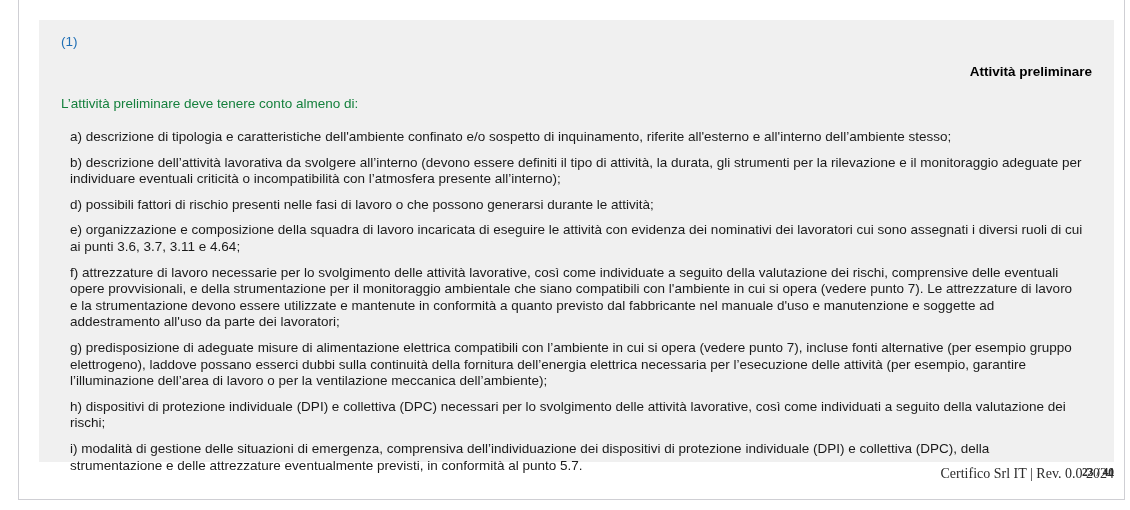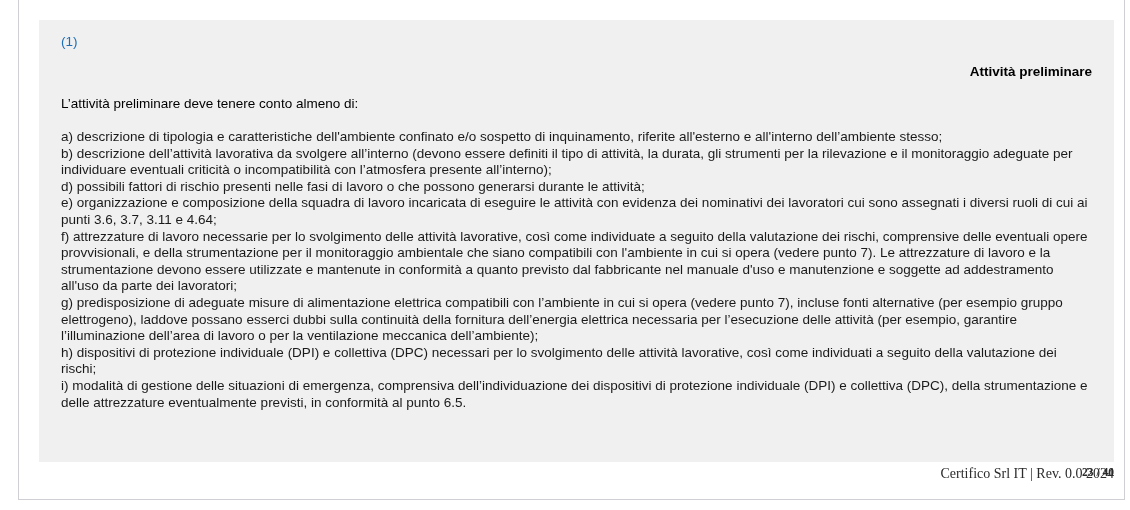--- a/index.html
+++ b/index.html
@@ -63,32 +63,32 @@
     font-size: 13.5px;
     font-weight: bold;
     color: #000000;
     margin: 0 0 16px 0;
     line-height: 16px;
     text-align: right;
   }
 
   .note-lead {
     font-size: 13.5px;
-    color: #000000;
+    color: #15803d;
     margin: 0 0 17px 0;
     line-height: 16px;
   }
 
   .note-items {
     font-size: 13.5px;
     color: #1a1a1a;
     line-height: 16.6px;
   }
   .note-items .item {
-    margin: 0;
+    margin: 9px;
     padding: 0;
   }
   .note-items .item + .item {
     margin-top: 0px;
   }
 
   
   .page-footer {
     position: absolute;
     left: 20px;
@@ -135,21 +135,21 @@
     <div class="note-lead">L’attività preliminare deve tenere conto almeno di:</div>
 
     <div class="note-items">
       <p class="item">a) descrizione di tipologia e caratteristiche dell'ambiente confinato e/o sospetto di inquinamento, riferite all'esterno e all'interno dell’ambiente stesso;</p>
       <p class="item">b) descrizione dell’attività lavorativa da svolgere all’interno (devono essere definiti il tipo di attività, la durata, gli strumenti per la rilevazione e il monitoraggio adeguate per individuare eventuali criticità o incompatibilità con l’atmosfera presente all’interno);</p>
       <p class="item">d) possibili fattori di rischio presenti nelle fasi di lavoro o che possono generarsi durante le attività;</p>
       <p class="item">e) organizzazione e composizione della squadra di lavoro incaricata di eseguire le attività con evidenza dei nominativi dei lavoratori cui sono assegnati i diversi ruoli di cui ai punti 3.6, 3.7, 3.11 e 4.64;</p>
       <p class="item">f) attrezzature di lavoro necessarie per lo svolgimento delle attività lavorative, così come individuate a seguito della valutazione dei rischi, comprensive delle eventuali opere provvisionali, e della strumentazione per il monitoraggio ambientale che siano compatibili con l'ambiente in cui si opera (vedere punto 7). Le attrezzature di lavoro e la strumentazione devono essere utilizzate e mantenute in conformità a quanto previsto dal fabbricante nel manuale d'uso e manutenzione e soggette ad addestramento all'uso da parte dei lavoratori;</p>
       <p class="item">g) predisposizione di adeguate misure di alimentazione elettrica compatibili con l’ambiente in cui si opera (vedere punto 7), incluse fonti alternative (per esempio gruppo elettrogeno), laddove possano esserci dubbi sulla continuità della fornitura dell’energia elettrica necessaria per l’esecuzione delle attività (per esempio, garantire l’illuminazione dell’area di lavoro o per la ventilazione meccanica dell’ambiente);</p>
       <p class="item">h) dispositivi di protezione individuale (DPI) e collettiva (DPC) necessari per lo svolgimento delle attività lavorative, così come individuati a seguito della valutazione dei rischi;</p>
-      <p class="item">i) modalità di gestione delle situazioni di emergenza, comprensiva dell’individuazione dei dispositivi di protezione individuale (DPI) e collettiva (DPC), della strumentazione e delle attrezzature eventualmente previsti, in conformità al punto 6.5.</p>
+      <p class="item">i) modalità di gestione delle situazioni di emergenza, comprensiva dell’individuazione dei dispositivi di protezione individuale (DPI) e collettiva (DPC), della strumentazione e delle attrezzature eventualmente previsti, in conformità al punto 5.7.</p>
     </div>
 
   </div>
 
   <div class="page-footer">
     <div class="footer-pageno">23 / 40</div>
     <div class="footer-credit">Certifico Srl IT | Rev. 0.0 2024</div>
   </div>
 
 </div>

